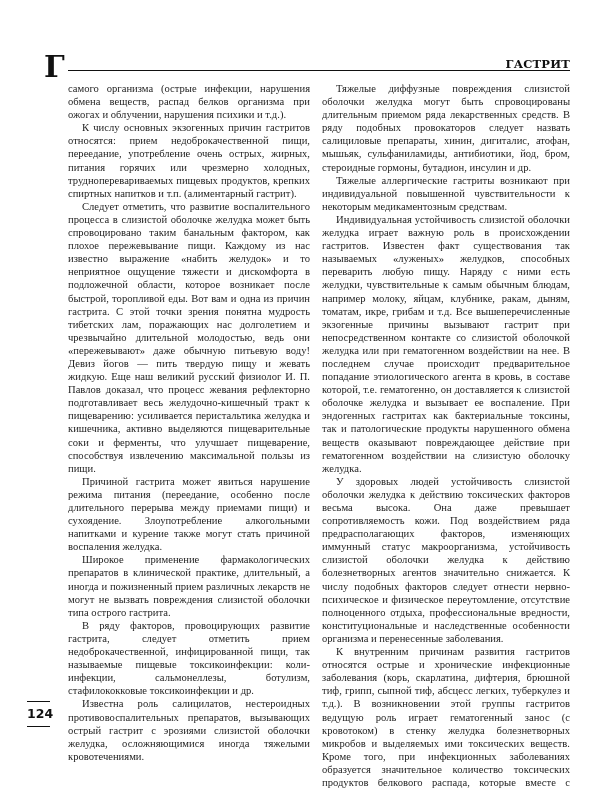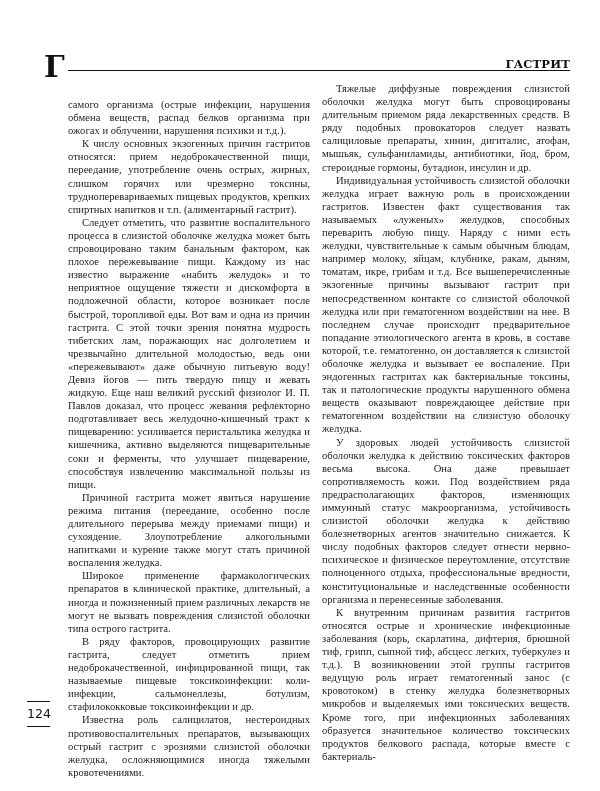--- a/index.html
+++ b/index.html
@@ -4,40 +4,41 @@
 <style>
   html, body { margin:0; padding:0; background:#ffffff; }
   body { width:600px; height:791px; position:relative; overflow:hidden; color:#1a1a1a; }
   .letter { position:absolute; left:44px; top:52px; font-family:"DejaVu Serif", serif; font-weight:bold; font-size:30px; line-height:30px; color:#111; }
   .running-head { position:absolute; right:30px; top:57px; font-family:"DejaVu Serif", serif; font-weight:bold; font-size:11.5px; letter-spacing:0.2px; color:#111;margin-left:38px; }
   .head-rule { position:absolute; left:68px; right:30px; top:70px; height:0; border-top:1.5px solid #111; }
   .col { position:absolute; top:82px; width:242px; font-family:"Liberation Serif", serif; font-size:10.6px; line-height:13.1px; text-align:justify; color:#1e1e1e; }
   .col.left { left:68px; }
   .col.right { left:322px; width:248px; }
   .col p { margin:0; text-indent:14px; }
-  .col p.cont { text-indent:0;margin-top:16px; }
-  .pagenum { position:absolute; left:27px; top:701px; width:23px; text-align:center; font-family:"DejaVu Sans", sans-serif; font-weight:normal; font-size:12.5px; line-height:14px; color:#111; padding:5px 0; border-top:1.3px solid #111; border-bottom:1.3px solid #111; }
+  .col p.cont { text-indent:0; }
+  .pagenum { position:absolute; left:27px; top:701px; width:23px; text-align:center; font-family:"DejaVu Sans", sans-serif; font-weight:bold; font-size:12.5px; line-height:14px; color:#111; padding:5px 0; border-top:1.3px solid #111; border-bottom:1.3px solid #111; }
 </style>
 </head>
 <body>
 
 <div class="letter">Г</div>
 <div class="running-head">ГАСТРИТ</div>
 <div class="head-rule"></div>
 
 <div class="col left">
   <p class="cont">самого организма (острые инфекции, нарушения обмена веществ, распад белков организма при ожогах и облучении, нарушения психики и т.д.).</p>
-  <p>К числу основных экзогенных причин гастритов относятся: прием недоброкачественной пищи, переедание, употребление очень острых, жирных, слишком горячих или чрезмерно токсины, трудноперевариваемых пищевых продуктов, крепких спиртных напитков и т.п. (алиментарный гастрит).</p>
+  <p>К числу основных экзогенных причин гастритов относятся: прием недоброкачественной пищи, переедание, употребление очень острых, жирных, питания горячих или чрезмерно холодных, трудноперевариваемых пищевых продуктов, крепких спиртных напитков и т.п. (алиментарный гастрит).</p>
   <p>Следует отметить, что развитие воспалительного процесса в слизистой оболочке желудка может быть спровоцировано таким банальным фактором, как плохое пережевывание пищи. Каждому из нас известно выражение «набить желудок» и то неприятное ощущение тяжести и дискомфорта в подложечной области, которое возникает после быстрой, торопливой еды. Вот вам и одна из причин гастрита. С этой точки зрения понятна мудрость тибетских лам, поражающих нас долголетием и чрезвычайно длительной молодостью, ведь они «пережевывают» даже обычную питьевую воду! Девиз йогов — пить твердую пищу и жевать жидкую. Еще наш великий русский физиолог И. П. Павлов доказал, что процесс жевания рефлекторно подготавливает весь желудочно-кишечный тракт к пищеварению: усиливается перистальтика желудка и кишечника, активно выделяются пищеварительные соки и ферменты, что улучшает пищеварение, способствуя извлечению максимальной пользы из пищи.</p>
   <p>Причиной гастрита может явиться нарушение режима питания (переедание, особенно после длительного перерыва между приемами пищи) и  сухоядение. Злоупотребление алкогольными напитками и курение также могут стать причиной воспаления желудка.</p>
   <p>Широкое применение фармакологических препаратов в клинической практике, длительный, а иногда и пожизненный прием различных лекарств не могут не вызвать повреждения слизистой оболочки типа острого гастрита.</p>
   <p>В ряду факторов, провоцирующих развитие гастрита, следует отметить прием недоброкачественной, инфицированной пищи, так называемые пищевые токсикоинфекции: коли-инфекции, сальмонеллезы, ботулизм, стафилококковые токсикоинфекции и др.</p>
   <p>Известна роль салицилатов, нестероидных противовоспалительных препаратов, вызывающих острый гастрит с эрозиями слизистой оболочки желудка, осложняющимися иногда тяжелыми кровотечениями.</p>
 </div>
 
 <div class="col right">
   <p>Тяжелые диффузные повреждения слизистой оболочки желудка могут быть спровоцированы длительным приемом ряда лекарственных средств. В ряду подобных провокаторов следует назвать салициловые препараты, хинин, дигиталис, атофан, мышьяк, сульфаниламиды, антибиотики, йод, бром, стероидные гормоны, бутадион, инсулин и др.</p>
+  <p>Тяжелые аллергические гастриты возникают при индивидуальной повышенной чувствительности к некоторым медикаментозным средствам.</p>
   <p>Индивидуальная устойчивость слизистой оболочки желудка играет важную роль в происхождении гастритов. Известен факт существования так называемых «луженых» желудков, способных переварить любую пищу. Наряду с ними есть желудки, чувствительные к самым обычным блюдам, например молоку, яйцам, клубнике, ракам, дыням, томатам, икре, грибам и т.д. Все вышеперечисленные экзогенные причины вызывают гастрит при непосредственном контакте со слизистой оболочкой желудка или при гематогенном воздействии на нее. В последнем случае происходит предварительное попадание этиологического агента в кровь, в составе которой, т.е. гематогенно, он доставляется к слизистой оболочке желудка и вызывает ее воспаление. При эндогенных гастритах как бактериальные токсины, так и патологические продукты нарушенного обмена веществ оказывают повреждающее действие при гематогенном воздействии на слизистую оболочку желудка.</p>
   <p>У здоровых людей устойчивость слизистой оболочки желудка к действию токсических факторов весьма высока. Она даже превышает сопротивляемость кожи. Под воздействием ряда предрасполагающих факторов, изменяющих иммунный статус макроорганизма, устойчивость слизистой оболочки желудка к действию болезнетворных агентов значительно снижается. К числу подобных факторов следует отнести нервно-психическое и физическое переутомление, отсутствие полноценного отдыха, профессиональные вредности, конституциональные и наследственные особенности организма и перенесенные заболевания.</p>
   <p>К внутренним причинам развития гастритов относятся острые и хронические инфекционные заболевания (корь, скарлатина, дифтерия, брюшной тиф, грипп, сыпной тиф, абсцесс легких, туберкулез и т.д.). В возникновении этой группы гастритов ведущую роль играет гематогенный занос (с кровотоком) в стенку желудка болезнетворных микробов и выделяемых ими токсических веществ. Кроме того, при инфекционных заболеваниях образуется значительное количество токсических продуктов белкового распада, которые вместе с бактериаль-</p>
 </div>
 
 <div class="pagenum">124</div>
 
 </body></html>

